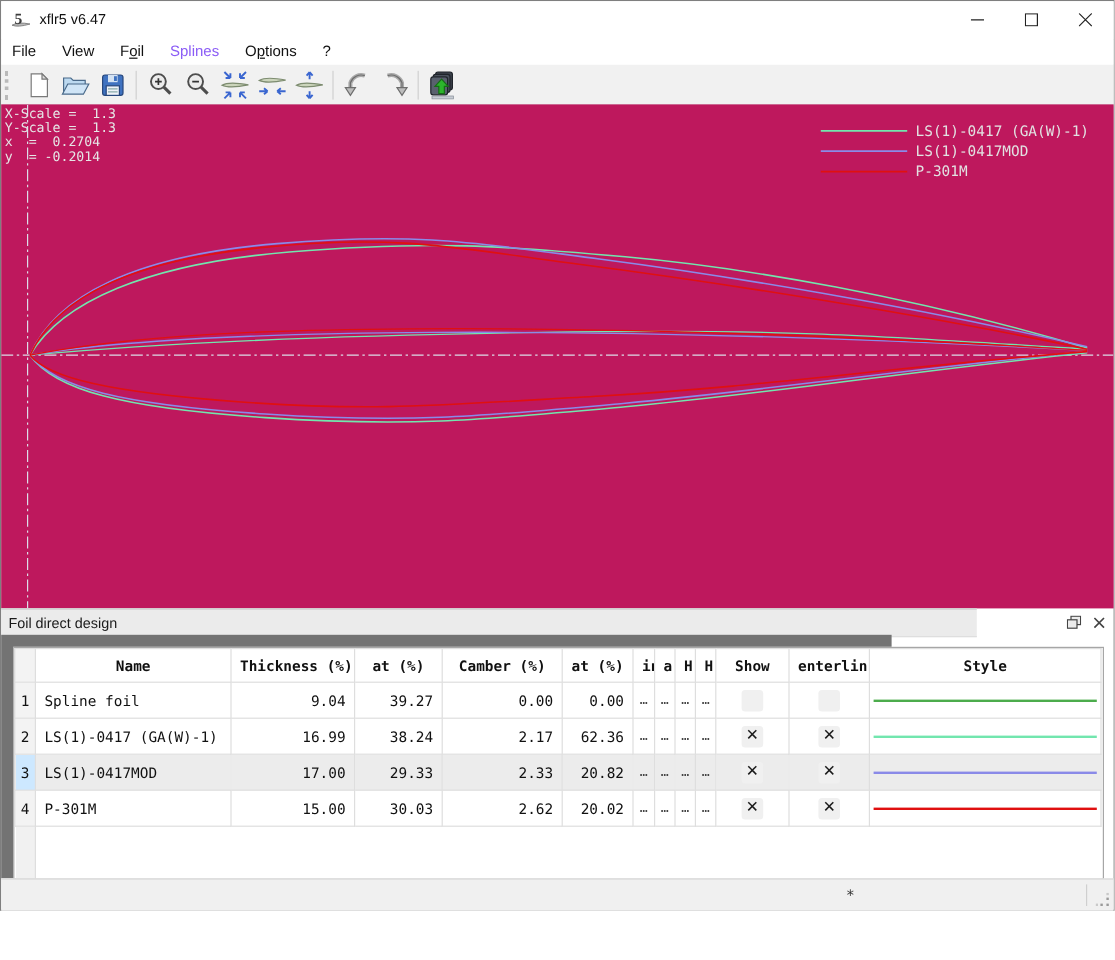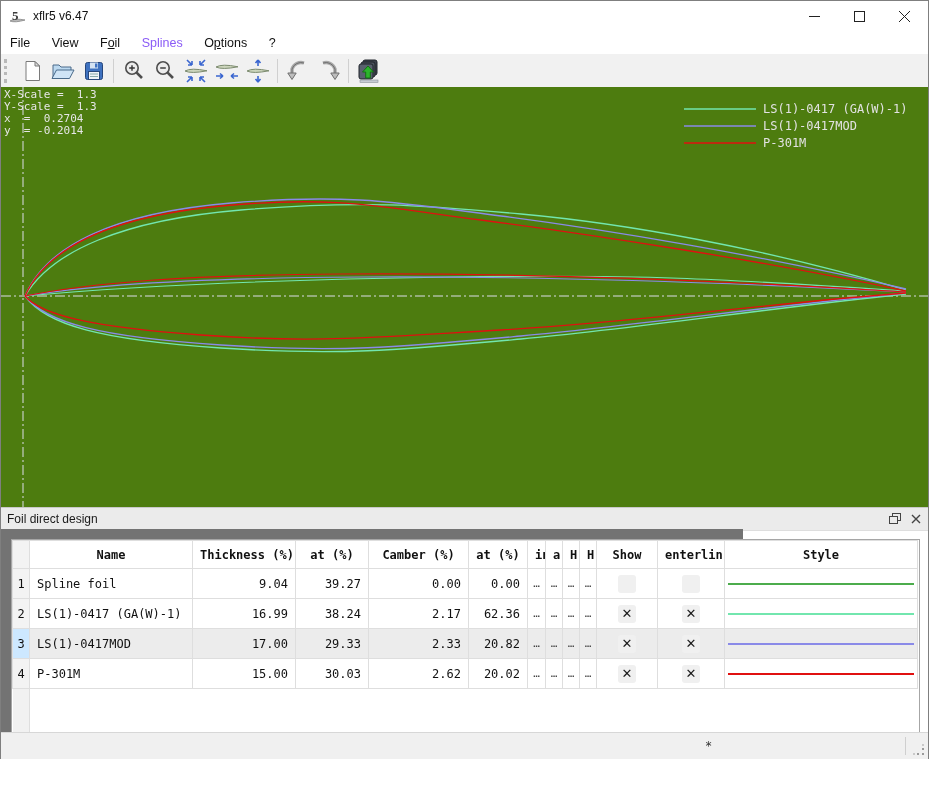--- a/index.html
+++ b/index.html
@@ -21,28 +21,28 @@
   .mi u{text-decoration:underline;}
 
   
   .toolbar{position:absolute;left:0;top:53px;width:100%;height:33px;background:#f1f1f1;
            border-bottom:1px solid #d5d5d5;display:flex;align-items:center;}
   .tgrip{width:3px;height:24px;border-left:3px dotted #b9b9b9;margin:0 6px 0 3px;}
   .tbtn{width:31px;height:29px;display:flex;align-items:center;justify-content:center;}
   .tsep{width:1px;height:24px;background:#d0d0d0;margin:0 4px;}
 
   
-  .canvas{position:absolute;left:0;top:86px;width:927px;height:420px;background:#4d7c0f;overflow:hidden;}
+  .canvas{position:absolute;left:0;top:86px;width:927px;height:420px;background:#be185d;overflow:hidden;}
   .canvas svg{position:absolute;left:0;top:0;}
   .ovl{position:absolute;left:3px;top:2px;font:11px "DejaVu Sans Mono",monospace;color:#e6e6e6;
        line-height:12px;white-space:pre;}
   .legendtext{position:absolute;font:12px "DejaVu Sans Mono",monospace;color:#e2e2e2;white-space:pre;}
 
   
-  .panelbar{position:absolute;left:0;top:506px;width:927px;height:22px;background:#ebebeb;
+  .panelbar{position:absolute;left:0;top:506px;width:813px;height:22px;background:#ebebeb;
             border-top:1px solid #c9c9c9;border-bottom:1px solid #dedede;}
   .paneltitle{position:absolute;left:6px;top:4px;font-size:12px;color:#1a1a1a;}
   .pbtn{position:absolute;top:3px;width:18px;height:16px;display:flex;align-items:center;justify-content:center;}
 
   .tablearea{position:absolute;left:0;top:528px;width:742px;height:203px;background:#737373;}
   .tblwrap{position:absolute;left:10px;top:10px;width:907px;height:192px;border:1px solid #a6a6a6;
            background:#fff;overflow:hidden;}
   table.tbl{border-collapse:collapse;table-layout:fixed;width:905px;
             font:12px "DejaVu Sans Mono",monospace;color:#111;}
   .tbl th,.tbl td{border:1px solid #dedede;padding:0 7px;height:29px;overflow:hidden;white-space:nowrap;

